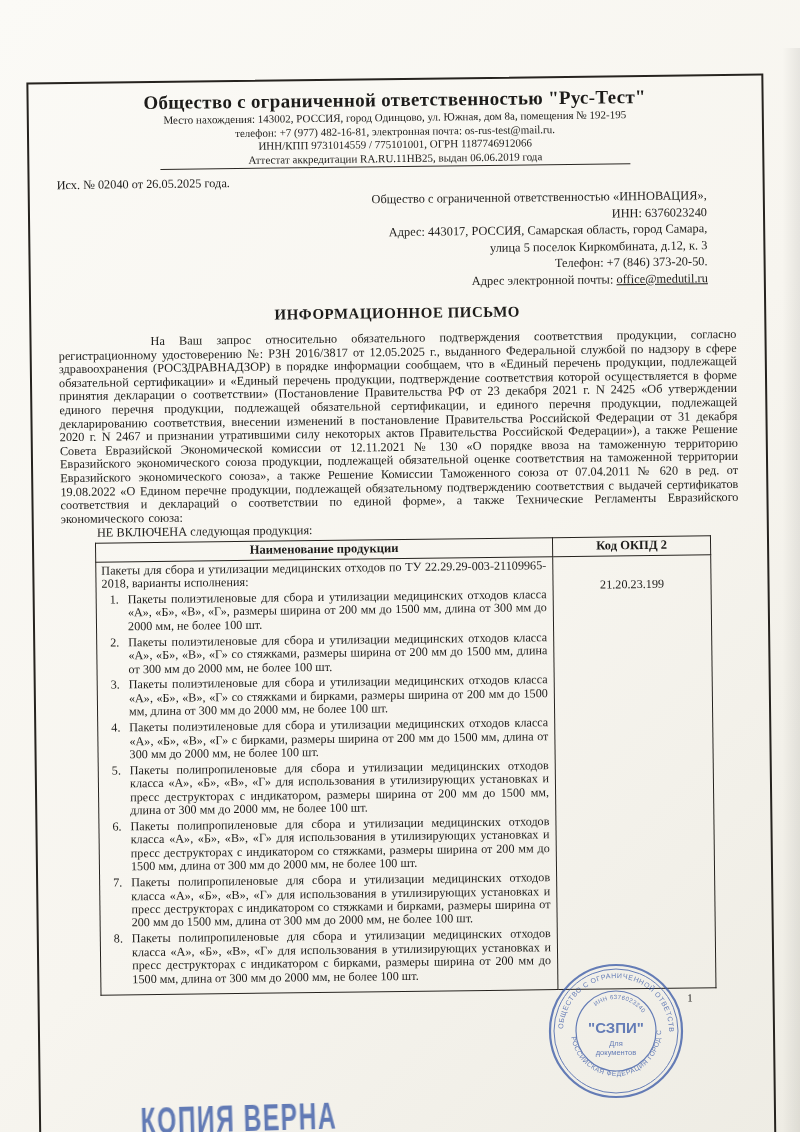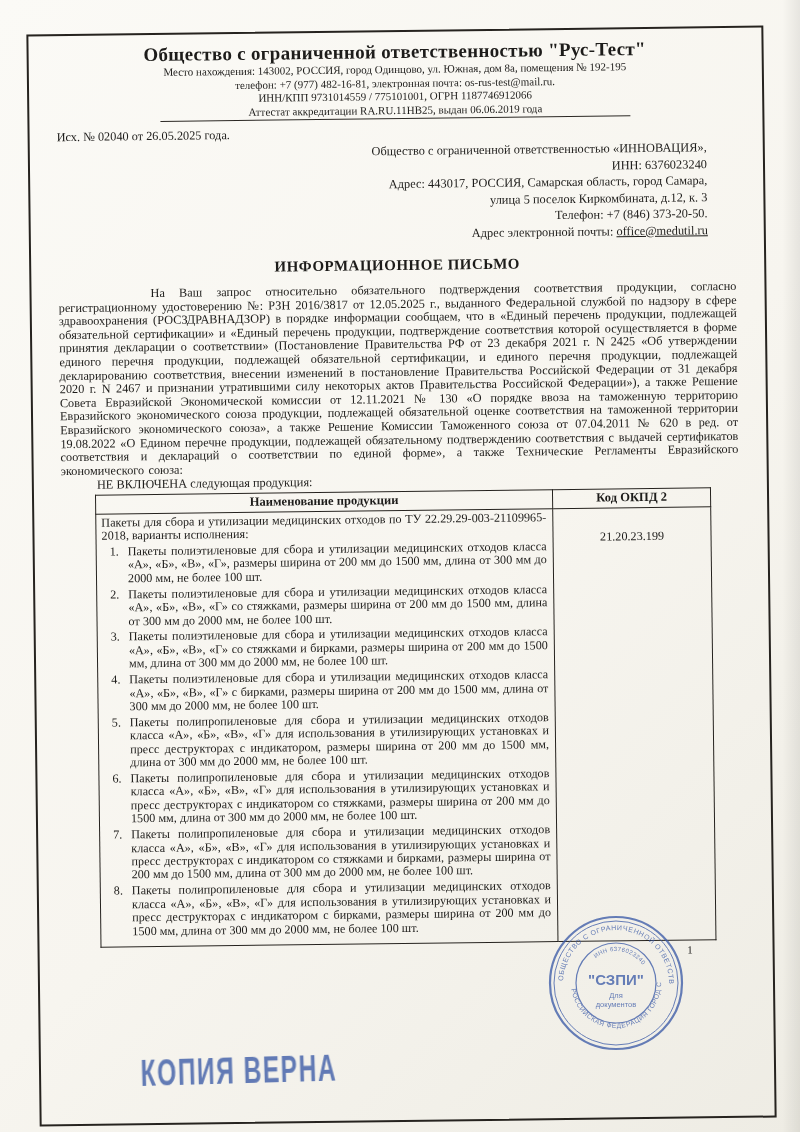--- a/index.html
+++ b/index.html
@@ -4,21 +4,21 @@
 <style>
   * { margin:0; padding:0; box-sizing:border-box; }
   html,body { width:800px; height:1132px; }
   body {
     position:relative;
     overflow:hidden;
     font-family:"Liberation Serif","DejaVu Serif",serif;
     color:#1d1c1a;
     background:linear-gradient(135deg,#fbfaf6 0%,#f7f5ef 55%,#eeece4 100%);
   }
-  .scan { position:absolute; inset:0; }
+  .scan { position:absolute; inset:0;margin-top:48px; }
   .scan::after{ 
     content:""; position:absolute; top:0; right:0; width:18px; height:100%;
     background:linear-gradient(to right, rgba(0,0,0,0), rgba(0,0,0,0.07));
     pointer-events:none;
   }
   .frame {
     position:absolute; left:33px; top:30px; width:737px; height:1092px;
     border:2px solid #26231f;
     padding:0 28px 0 27px;
     transform:rotate(-0.7deg);

